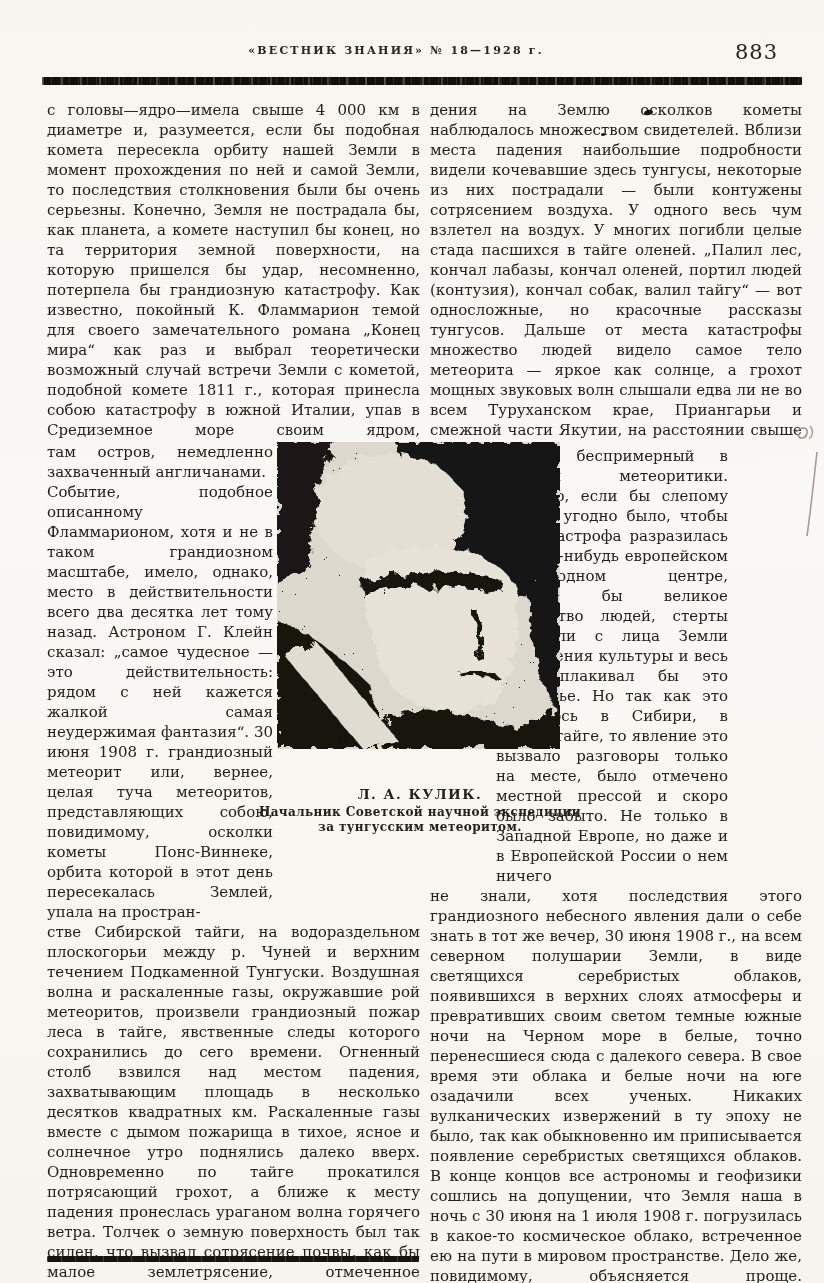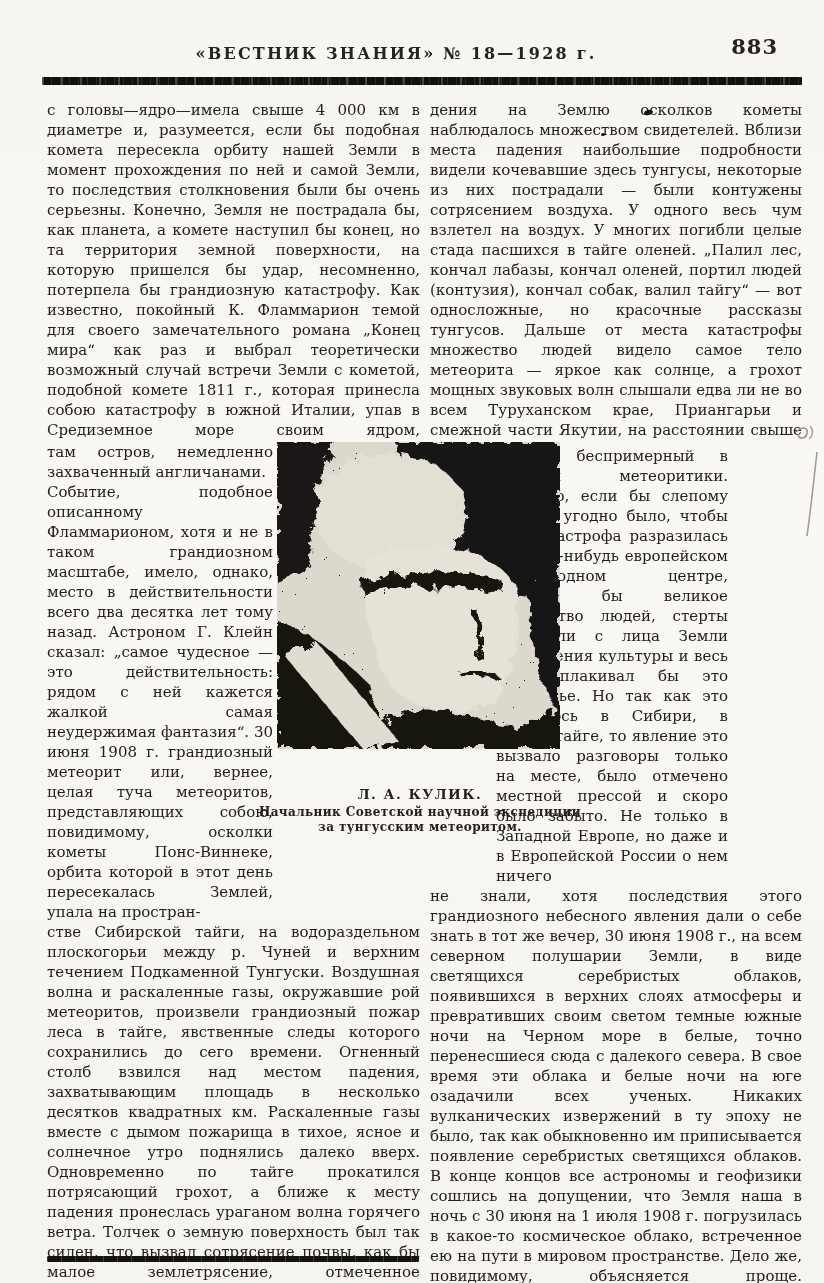--- a/index.html
+++ b/index.html
@@ -5,25 +5,25 @@
   html,body{margin:0;padding:0;background:#8a8a8a;}
   .page{
     position:relative;width:824px;height:1283px;margin:0 auto;
     background:#f8f6f1;
     background-image:linear-gradient(180deg,#f7f5f0 0%,#faf8f4 40%,#f6f4ee 100%);
     font-family:"DejaVu Serif","Liberation Serif",serif;
     color:#211e1a;overflow:hidden;
   }
   .journal-title{
     position:absolute;top:44px;left:0;width:792px;text-align:center;
-    font-size:16px;font-weight:bold;letter-spacing:2.2px;color:#262420;
+    font-size:11px;font-weight:bold;letter-spacing:2.2px;color:#262420;
   }
   .page-number{
-    position:absolute;top:34px;right:46px;
-    font-size:21px;font-weight:bold;letter-spacing:1px;color:#26231f;
+    position:absolute;top:40px;right:46px;
+    font-size:21px;font-weight:normal;letter-spacing:1px;color:#26231f;
   }
   .head-rule{
     position:absolute;top:77px;left:42px;width:760px;height:8px;
     background:#12100d;border-radius:1px;
     background-image:repeating-linear-gradient(90deg,rgba(250,248,243,.22) 0 2px,rgba(0,0,0,0) 2px 19px),
                      repeating-linear-gradient(88deg,rgba(250,248,243,.12) 0 1px,rgba(0,0,0,0) 1px 9px);
   }
   .col{
     position:absolute;top:100px;text-align:justify;
     font-size:15px;line-height:20px;color:#24211c;

